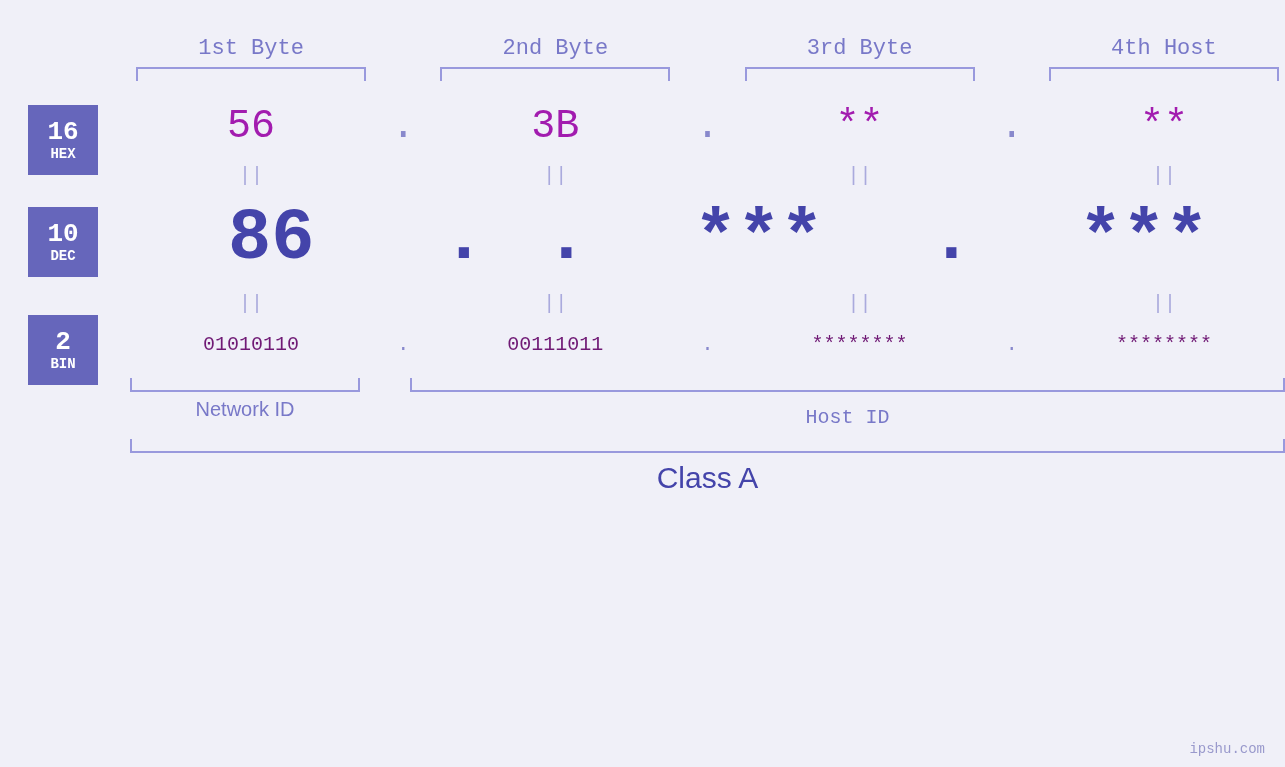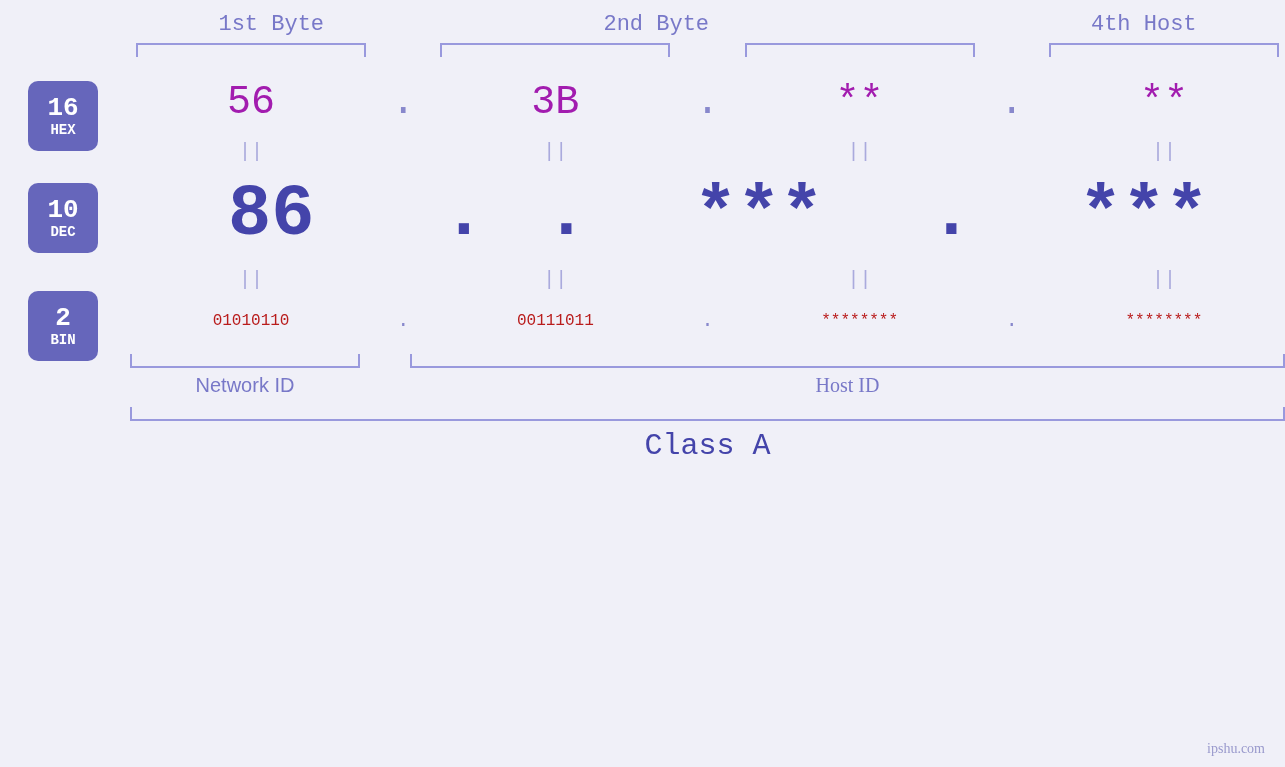--- a/index.html
+++ b/index.html
@@ -12,28 +12,28 @@
       position: relative;
     }
 
     .main-container {
       width: 1285px;
       height: 767px;
       position: relative;
       display: flex;
       flex-direction: column;
       align-items: center;
-      padding-top: 12px;
+      padding-top: 36px;
     }
 
     .base-badge {
       width: 70px;
       height: 70px;
       background: #6666bb;
-      border-radius: 10px;
+      border-radius: 0;
       display: flex;
       flex-direction: column;
       align-items: center;
       justify-content: center;
       color: white;
       margin-bottom: 0;
     }
     .base-badge .base-num {
       font-size: 26px;
       font-weight: bold;
@@ -44,51 +44,52 @@
       font-weight: bold;
     }
 
     
     .watermark {
       position: absolute;
       bottom: 10px;
       right: 20px;
       color: #9999cc;
       font-size: 14px;
-      font-family: Liberation Serif, serif;
+      font-family: Liberation Mono, monospace;
     }
 
     .cell {
       width: 230px;
       text-align: center;
     }
 
     .dot {
       width: 50px;
       text-align: center;
     }
 
     .hex-text { color: #a21caf; font-size: 40px; }
     .dec-text { color: #4444aa; font-size: 72px; font-weight: bold; }
-    .bin-text { color: #b91c1c; font-size: 16px; }
+    .bin-text { color: #701a75; font-size: 20px; }
     .dot-hex { color: #8888cc; font-size: 40px; }
     .dot-dec { color: #4444aa; font-size: 72px; font-weight: bold; }
     .dot-bin { color: #8888cc; font-size: 20px; }
 
   </style>
 </head>
 <body>
 
 <div class="main-container">
 
   <div style="display:flex; width:1155px; margin-left:130px; justify-content:space-around; margin-bottom:6px;">
     <div class="cell" style="color:#7878c8;font-size:22px;font-family:'Courier New',monospace;">1st Byte</div>
     <div class="dot" style="width:50px;"></div>
     <div class="cell" style="color:#7878c8;font-size:22px;font-family:'Courier New',monospace;">2nd Byte</div>
     <div class="dot" style="width:50px;"></div>
+    <div class="cell" style="color:#7878c8;font-size:22px;font-family:'Courier New',monospace;">3rd Byte</div>
     <div class="dot" style="width:50px;"></div>
     <div class="cell" style="color:#7878c8;font-size:22px;font-family:'Courier New',monospace;">4th Host</div>
   </div>
 
   <div style="display:flex; width:1155px; margin-left:130px; justify-content:space-around; margin-bottom:10px;">
     <div style="width:230px; height:14px; border-top:2px solid #9999dd; border-left:2px solid #9999dd; border-right:2px solid #9999dd;"></div>
     <div style="width:50px;"></div>
     <div style="width:230px; height:14px; border-top:2px solid #9999dd; border-left:2px solid #9999dd; border-right:2px solid #9999dd;"></div>
     <div style="width:50px;"></div>
     <div style="width:230px; height:14px; border-top:2px solid #9999dd; border-left:2px solid #9999dd; border-right:2px solid #9999dd;"></div>
@@ -173,25 +174,25 @@
 
         <div style="width:230px; height:14px; border-bottom:2px solid #9999dd; border-left:2px solid #9999dd; border-right:2px solid #9999dd; margin-left:0;"></div>
         <div style="width:50px;"></div>
 
         <div style="flex:1; height:14px; border-bottom:2px solid #9999dd; border-left:2px solid #9999dd; border-right:2px solid #9999dd;"></div>
       </div>
 
       <div style="display:flex; width:100%; margin-top:6px;">
         <div style="width:230px; text-align:center; color:#7878c8; font-size:20px; font-family:Liberation Sans, sans-serif;">Network ID</div>
         <div style="width:50px;"></div>
-        <div style="flex:1; text-align:center; color:#7878c8; font-size:20px; font-family:Liberation Serif, serif;">Host ID</div>
+        <div style="flex:1; text-align:center; color:#7878c8; font-size:20px; font-family:Liberation Mono, monospace;margin-top:8px;">Host ID</div>
       </div>
 
       <div style="width:100%; height:14px; border-bottom:2px solid #9999dd; border-left:2px solid #9999dd; border-right:2px solid #9999dd; margin-top:10px;"></div>
 
-      <div style="width:100%; text-align:center; color:#4444aa; font-size:30px; font-family:Liberation Mono, monospace; margin-top:8px;">Class A</div>
+      <div style="width:100%; text-align:center; color:#4444aa; font-size:30px; font-family:Liberation Sans, sans-serif; margin-top:8px;">Class A</div>
 
     </div>
   </div>
 
   <div class="watermark">ipshu.com</div>
 
 </div>
 
 </body></html>

